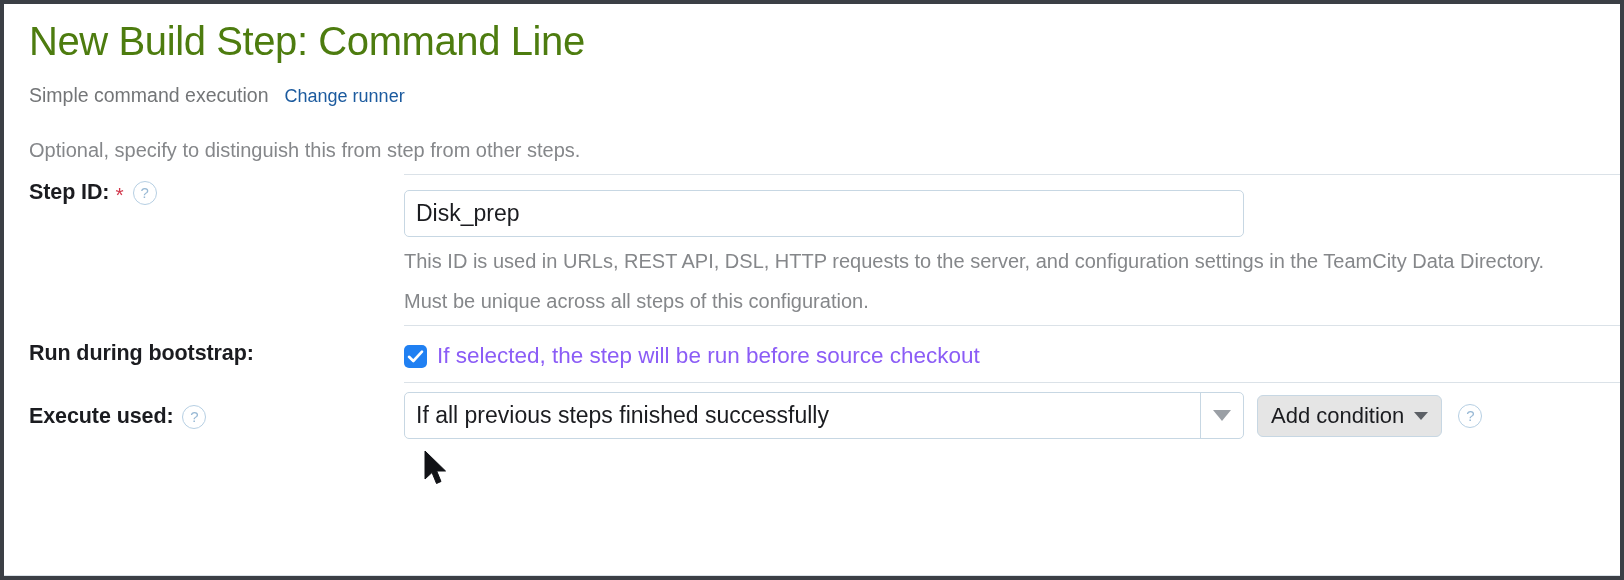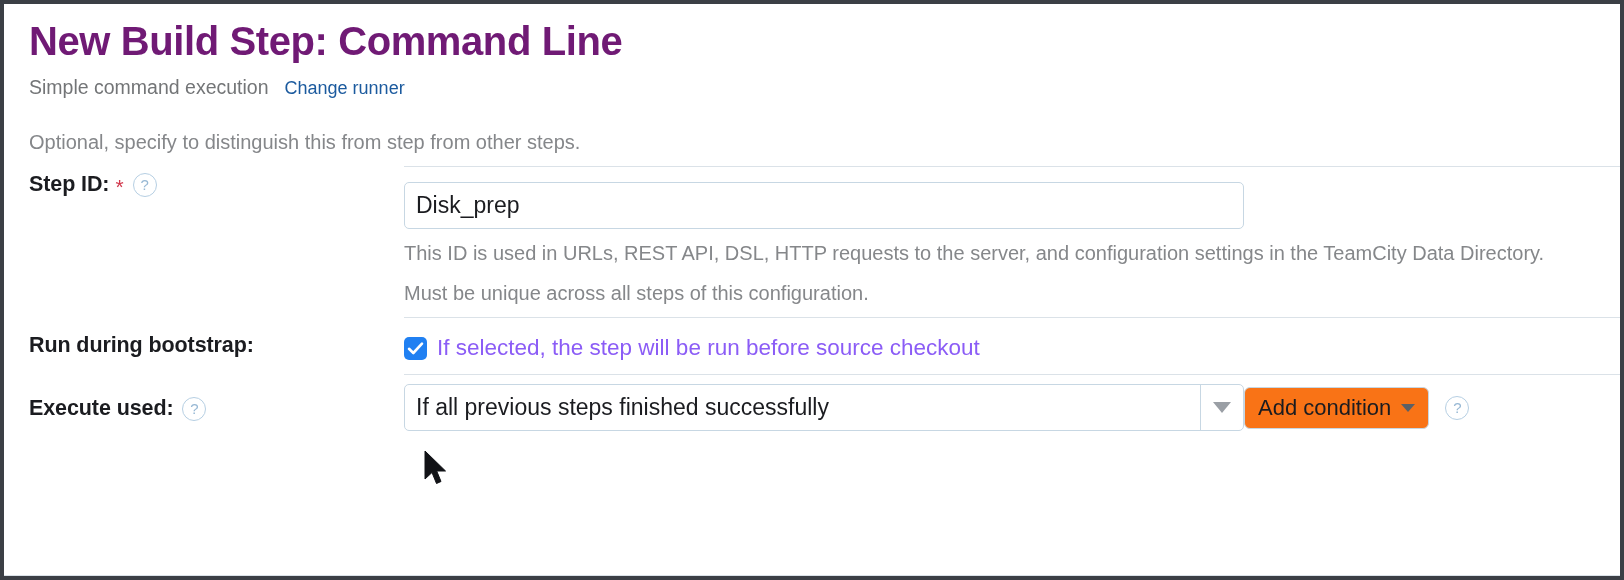--- a/index.html
+++ b/index.html
@@ -29,31 +29,31 @@
     width: 100%;
     height: 100%;
     background: #ffffff;
     padding-left: 25px;
     padding-top: 14px;
   }
 
   
   .page-title {
     font-size: 40px;
-    font-weight: bold;
-    color: #701a75;
+    font-weight: normal;
+    color: #4d7c0f;
     letter-spacing: -0.4px;
     line-height: 46px;
     margin: 0;
     white-space: nowrap;
   }
   .subtitle-row {
     display: flex;
     align-items: baseline;
-    margin-top: 12px;
+    margin-top: 20px;
     height: 26px;
   }
   .subtitle-text {
     font-size: 19.5px;
     color: #737577;
     white-space: nowrap;
   }
   .change-runner-link {
     font-size: 18px;
     color: #1b5a9e;
@@ -214,24 +214,25 @@
     width: 0; height: 0;
     border-left: 7px solid transparent;
     border-right: 7px solid transparent;
     border-top: 8px solid #5c6066;
     margin-left: 10px;
   }
   .add-condition-btn {
     height: 42px;
     border: 1.5px solid #c7d7e3;
     border-radius: 6px;
-    background: #f97316;
+    background: #e5e5e5;
     display: inline-flex;
     align-items: center;
     padding: 0 13px;
+    margin-left: 13px;
     cursor: pointer;
     font-size: 22px;
     color: #1b1c20;
     white-space: nowrap;
   }
 
   
   .mouse-cursor {
     position: absolute;
     left: 419px;

